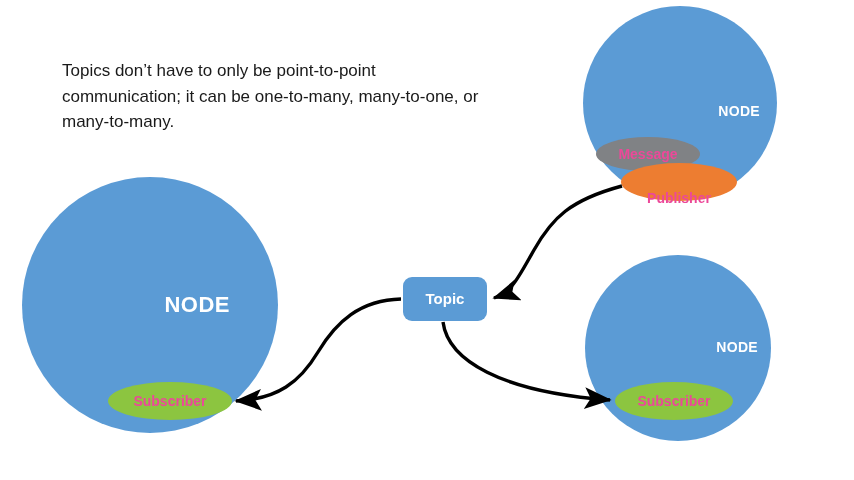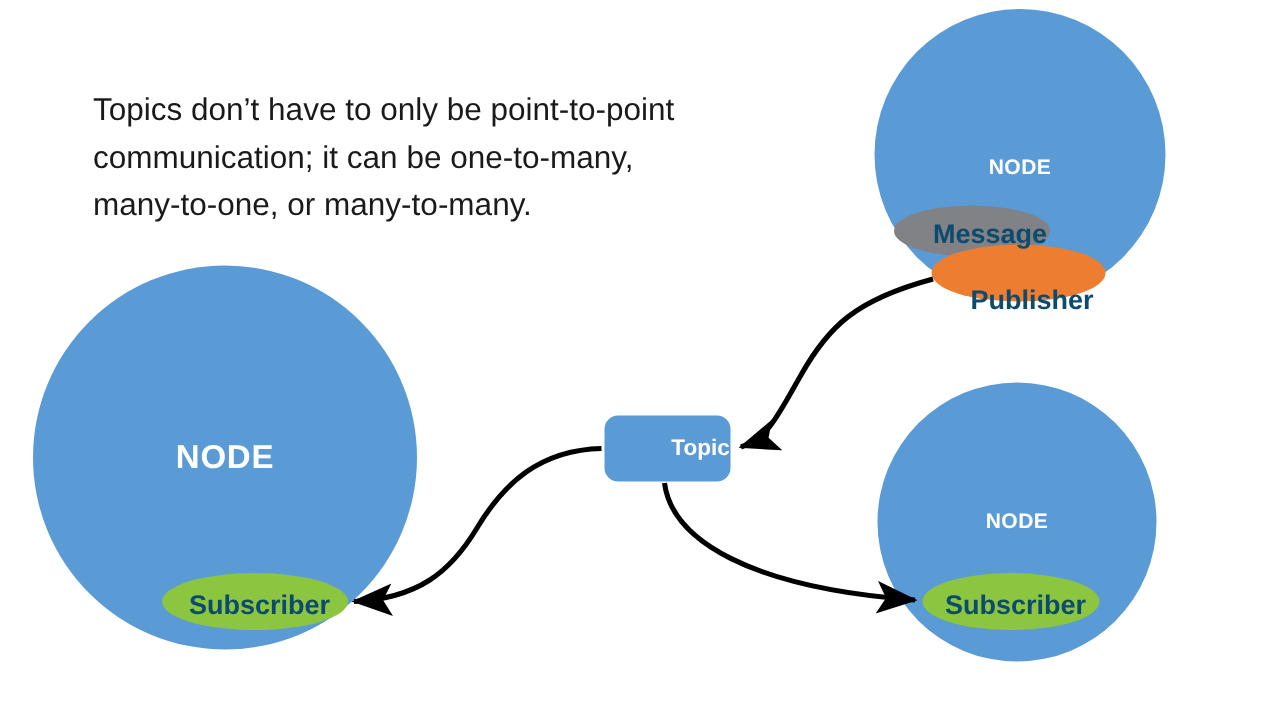--- a/index.html
+++ b/index.html
@@ -23,59 +23,58 @@
     top: 0;
     width: 854px;
     height: 480px;
   }
   .caption {
     position: absolute;
     left: 62px;
     top: 58px;
     width: 420px;
     font-family: "Liberation Sans", sans-serif;
-    font-size: 21px;
+    font-size: 17px;
     line-height: 1.5;
     color: #1a1a1a;
     white-space: pre-line;
   }
   .node-label {
     position: absolute;
     font-family: "Liberation Sans", sans-serif;
     font-weight: bold;
     color: #ffffff;
-    text-align: center;
+    text-align: right;
     pointer-events: none;
   }
   .node-label.big {
     font-size: 22px;
     letter-spacing: 0.5px;
   }
   .node-label.small {
     font-size: 14px;
     letter-spacing: 0.3px;
   }
   .pill-label {
     position: absolute;
     font-family: "Liberation Sans", sans-serif;
     font-weight: bold;
-    color: #0c4a6e;
-    text-align: right;
-    font-size: 18px;
+    color: #ec4899;
+    text-align: center;
+    font-size: 14px;
     pointer-events: none;
   }
   .topic-label {
     position: absolute;
     font-family: "Liberation Sans", sans-serif;
     font-weight: bold;
     color: #ffffff;
     font-size: 15px;
     text-align: center;
     pointer-events: none;
-    padding-left: 22px;
   }
 </style>
 </head>
 <body>
 
 <div id="canvas" style="background: rgb(255, 255, 255);">
 
   <div class="caption" style="color: rgb(26, 26, 26);">Topics don’t have to only be point-to-point communication; it can be one-to-many, many-to-one, or many-to-many.</div>
 
   <svg id="diagram-svg" viewBox="0 0 854 480">

